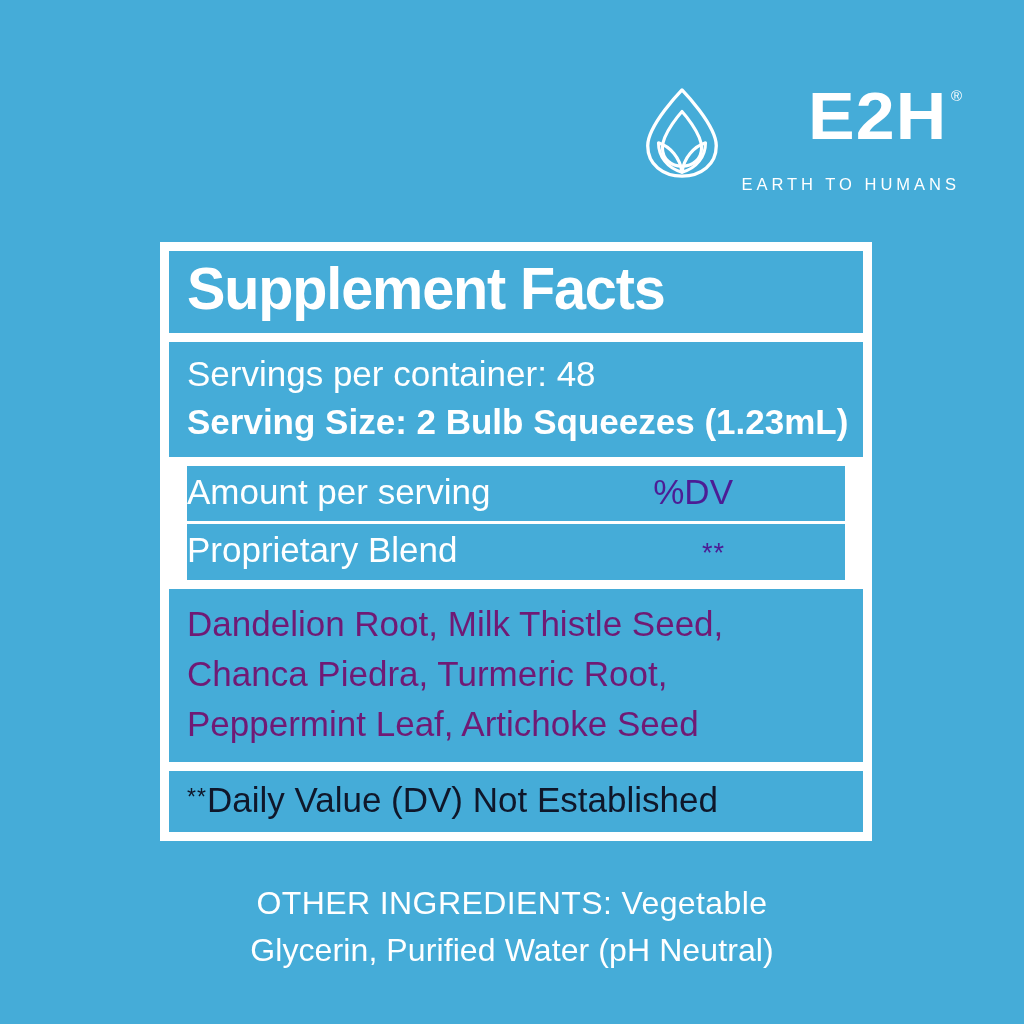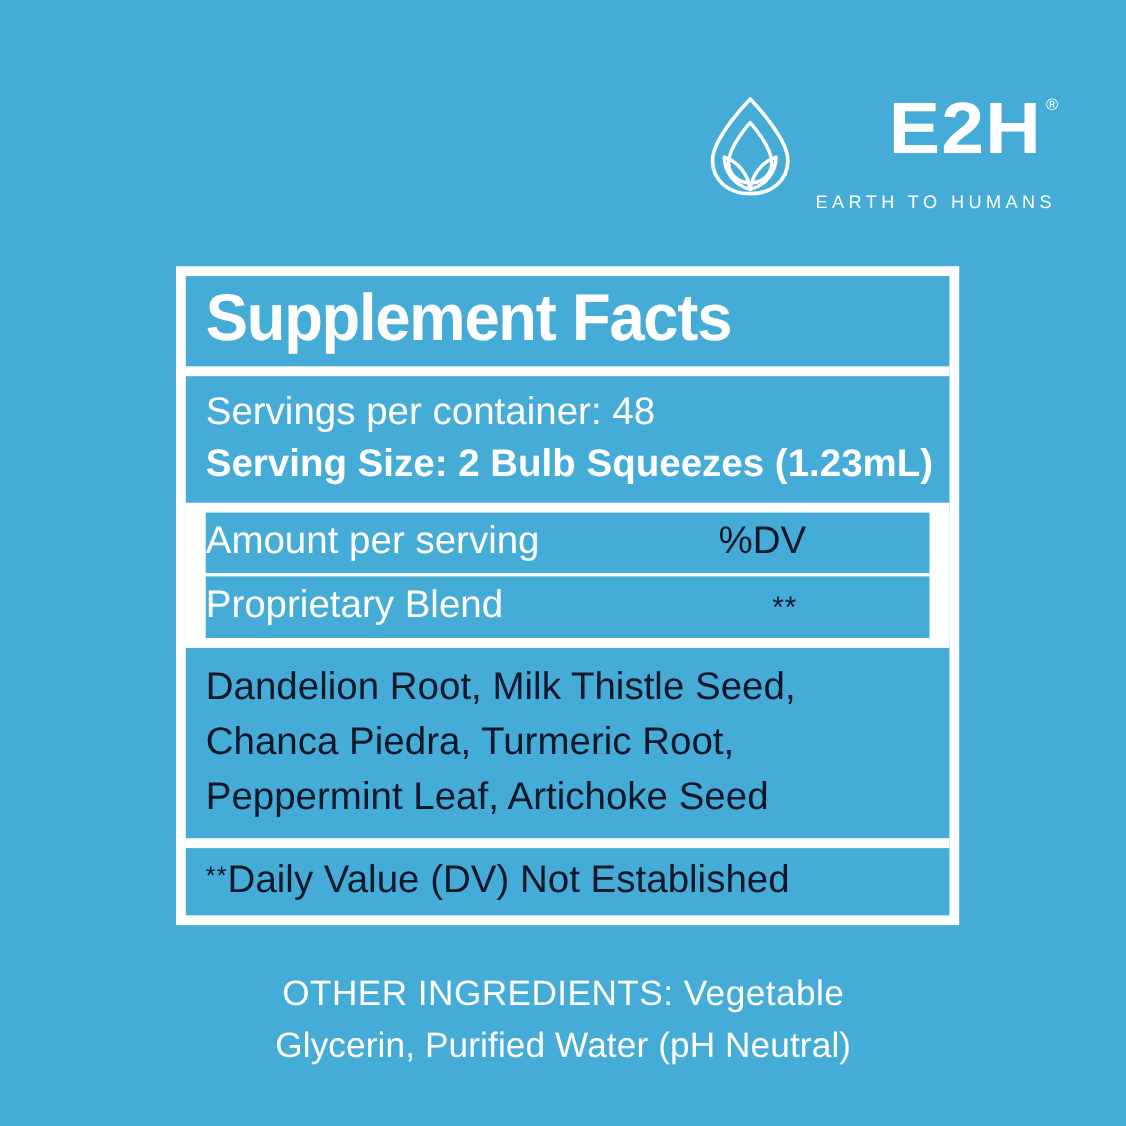--- a/index.html
+++ b/index.html
@@ -137,36 +137,36 @@
   .amount-row .label {
     font-size: 35px;
     color: #ffffff;
     line-height: 1.28;
     white-space: nowrap;
   }
   .dv-col {
     margin-left: auto;
     margin-right: 112px;
     font-size: 35px;
-    color: #0f172a;
+    color: #4c1d95;
     line-height: 1.28;
   }
   .dv-col.stars {
     font-size: 27px;
     margin-right: 120px;
     letter-spacing: 1px;
   }
 
   .sec-ingredients {
     padding-top: 10px;
     padding-bottom: 14px;
   }
   .ingredients-text {
     font-size: 35px;
-    color: #0f172a;
+    color: #701a75;
     line-height: 1.42;
   }
   .ing-line { white-space: nowrap; }
 
   .sec-footnote {
     padding-top: 6px;
     padding-bottom: 9px;
   }
   .footnote-text {
     font-size: 35px;

